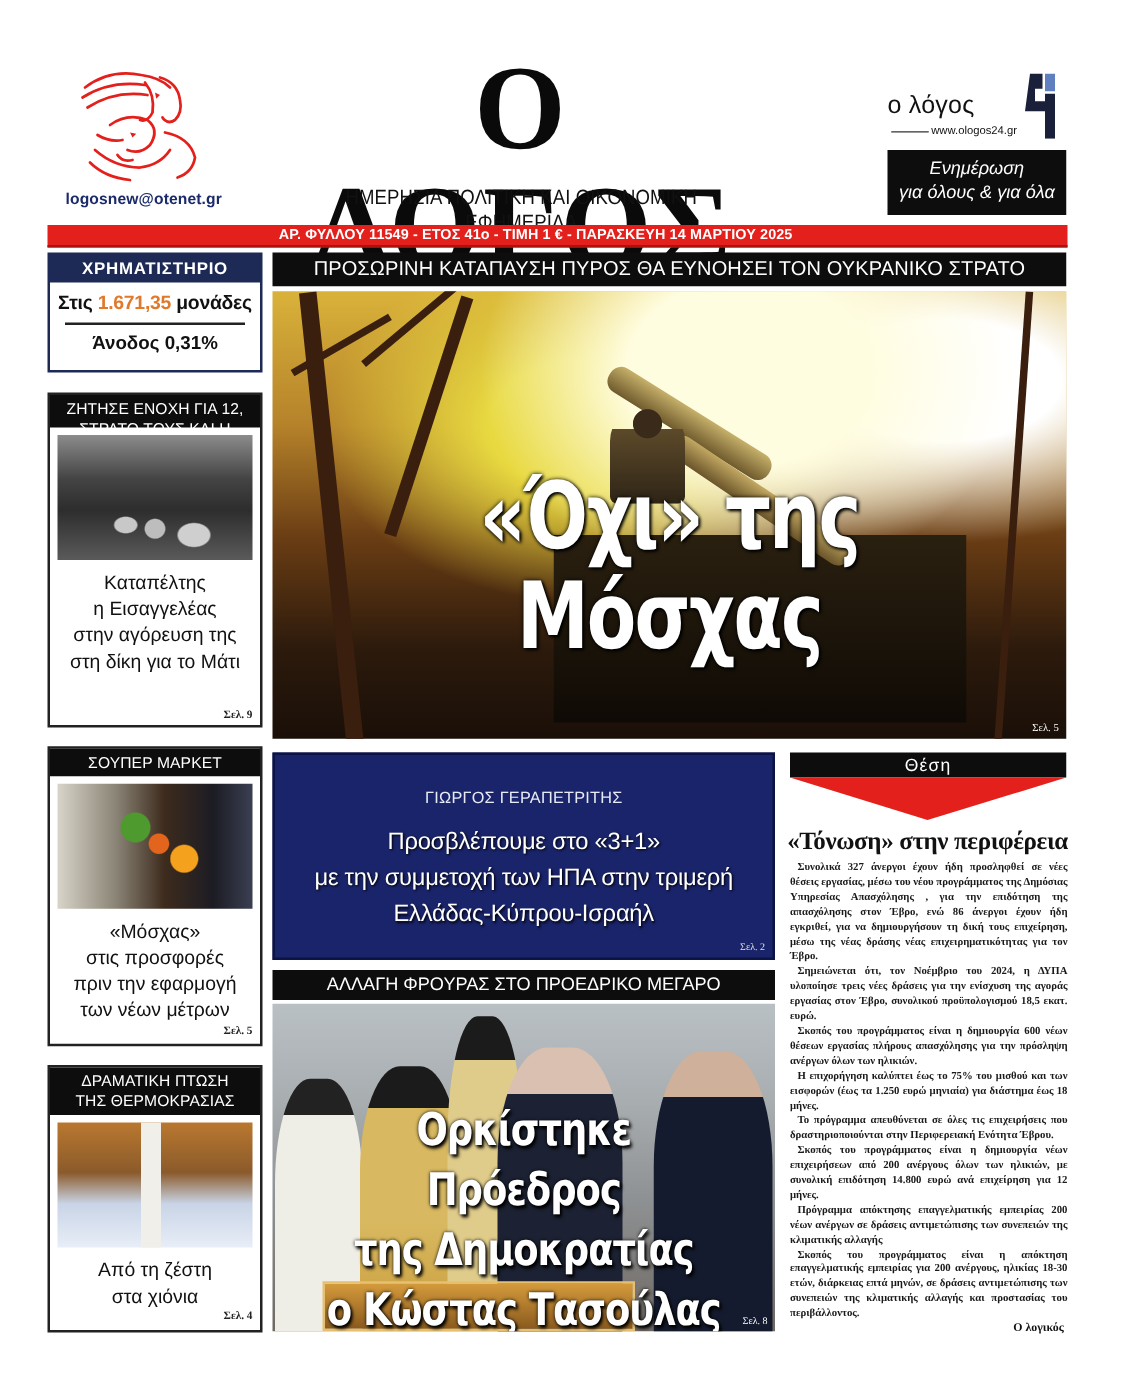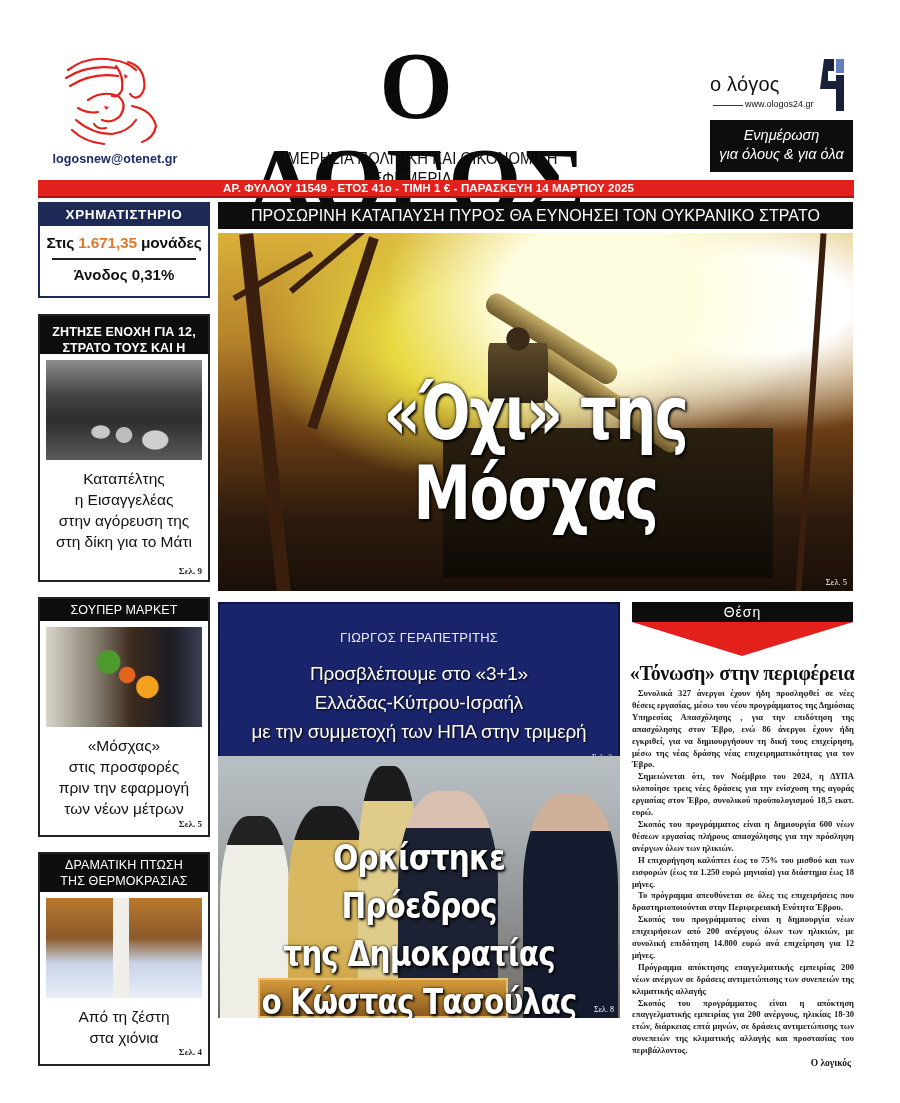--- a/index.html
+++ b/index.html
@@ -32,21 +32,21 @@
   .stock-rule { margin: 6px 12px 0; height: 2px; background: #222; }
   .stock-line2 { text-align: center; font-weight: bold; font-size: 15px; margin-top: 6px; }
 
   .side-head { background: #0d0d0d; color: #fff; text-align: center; font-size: 12.5px; line-height: 16px; padding: 2px 4px; letter-spacing: 0.1px; transform-origin: center; }
   .side-card { left: 38px; width: 172px; }
   .side-img { margin: 6px 6px 0; height: 100px; position: relative; overflow: hidden; }
   .side-text { text-align: center; font-size: 15.5px; line-height: 21px; margin-top: 8px; color: #111; }
   .sel { position: absolute; right: 6px; font-family: "Liberation Serif", serif; font-size: 9px; font-weight: bold; color: #222; }
 
   .card1 { top: 314px; height: 268px; }
-  .card1 .side-head { height: 38px; padding-top: 8px; font-weight: bold; }
+  .card1 .side-head { height: 26px; padding-top: 3px; }
   .card2 { top: 597px; height: 240px; }
   .card2 .side-head { height: 22px; line-height: 18px; }
   .card3 { top: 852px; height: 214px; }
   .card3 .side-head { height: 38px; padding-top: 3px; }
 
   
   .img-cars { background:
       radial-gradient(ellipse at 70% 80%, #cfcfcf 0 8%, transparent 9%),
       radial-gradient(ellipse at 50% 75%, #bdbdbd 0 7%, transparent 8%),
       radial-gradient(ellipse at 35% 72%, #c8c8c8 0 6%, transparent 7%),
@@ -75,21 +75,21 @@
   .machine { position: absolute; left: 225px; top: 195px; width: 330px; height: 150px; background: linear-gradient(180deg, #2a2010, #0f0a05); }
   .main-headline { position: absolute; left: 0; top: 140px; width: 100%; text-align: center; font-family: "DejaVu Sans", sans-serif; font-weight: bold; color: #fff; font-size: 74px; line-height: 80px; letter-spacing: -2px; text-shadow: 0 0 4px #000, 2px 2px 3px #000; transform: scaleX(0.78); }
   .main-sel { position: absolute; right: 6px; bottom: 4px; font-size: 8.5px; color: #fff; font-family: "Liberation Serif", serif; }
 
   .blue-box { left: 218px; top: 602px; width: 402px; height: 166px; background: #1a246a; border: 2px solid #0c1345; color: #fff; text-align: center; }
   .blue-kicker { margin-top: 26px; font-size: 13px; letter-spacing: 0.2px; color: #e8eaf5; }
   .blue-title { margin-top: 14px; font-size: 19px; line-height: 29px; font-weight: normal; text-shadow: 1px 1px 2px #000; letter-spacing: -0.2px; }
   .blue-sel { position: absolute; right: 6px; bottom: 4px; font-size: 8px; font-family: "Liberation Serif", serif; color: #e0e0e0; }
 
   .sub-head { left: 218px; top: 776px; width: 402px; height: 24px; background: #0d0d0d; color: #fff; text-align: center; font-size: 14.5px; line-height: 24px; }
-  .president-photo { left: 218px; top: 756px; width: 402px; height: 262px; overflow: hidden;
+  .president-photo { left: 218px; top: 803px; width: 402px; height: 262px; overflow: hidden;
     background: linear-gradient(180deg, #b9c0c4 0%, #a8adb0 30%, #8e9193 60%, #6e6862 100%); }
   .person { position: absolute; border-radius: 40% 40% 4px 4px; }
   .desk { position: absolute; left: 40px; bottom: 0; width: 250px; height: 40px; background: linear-gradient(180deg, #d49a3b, #8a5a1e); border: 2px solid #e6c070; }
   .pres-headline { position: absolute; left: 0; top: 78px; width: 100%; text-align: center; font-family: "DejaVu Sans", sans-serif; font-weight: bold; color: #fff; font-size: 36px; line-height: 48px; letter-spacing: -1px; text-shadow: 0 0 3px #000, 2px 2px 3px #000; transform: scaleX(0.82); }
   .pres-sel { position: absolute; right: 6px; bottom: 4px; font-size: 8px; color: #fff; font-family: "Liberation Serif", serif; }
 
   
   .thesi-head { left: 632px; top: 602px; width: 221px; height: 20px; background: #0d0d0d; color: #fff; text-align: center; font-size: 14px; line-height: 20px; letter-spacing: 1px; }
   .thesi-tri { left: 632px; top: 622px; width: 0; height: 0; border-left: 110px solid transparent; border-right: 111px solid transparent; border-top: 34px solid #e3201b; }
   .op-title { left: 628px; top: 662px; width: 228px; text-align: center; font-family: "Liberation Serif", serif; font-weight: bold; font-size: 20px; color: #111; letter-spacing: -0.3px; }
@@ -207,22 +207,22 @@
   <div class="gun2"></div>
   <div class="soldier"></div>
   <div class="main-headline">«Όχι» της Μόσχας</div>
   <span class="main-sel">Σελ. 5</span>
 </div>
 
 <div class="abs blue-box">
   <div class="blue-kicker">ΓΙΩΡΓΟΣ ΓΕΡΑΠΕΤΡΙΤΗΣ</div>
   <div class="blue-title">
     <div>Προσβλέπουμε στο «3+1»</div>
+    <div>με την συμμετοχή των ΗΠΑ στην τριμερή</div>
     <div>Ελλάδας-Κύπρου-Ισραήλ</div>
-    <div>με την συμμετοχή των ΗΠΑ στην τριμερή</div>
   </div>
   <span class="blue-sel">Σελ. 2</span>
 </div>
 
 <div class="abs sub-head">ΑΛΛΑΓΗ ΦΡΟΥΡΑΣ ΣΤΟ ΠΡΟΕΔΡΙΚΟ ΜΕΓΑΡΟ</div>
 <div class="abs president-photo">
   <div class="person" style="left:2px;top:60px;width:70px;height:210px;background:linear-gradient(180deg,#222 0 14%,#efeee6 14%);"></div>
   <div class="person" style="left:70px;top:50px;width:80px;height:210px;background:linear-gradient(180deg,#1b1b1b 0 16%,#d8b860 16% 60%,#c99c3a);"></div>
   <div class="person" style="left:140px;top:10px;width:60px;height:250px;background:linear-gradient(180deg,#1b1b1b 0 14%,#e0cc8a 14%);"></div>
   <div class="person" style="left:180px;top:35px;width:100px;height:230px;background:linear-gradient(180deg,#d9c0b0 0 16%,#1c2233 16%);"></div>

